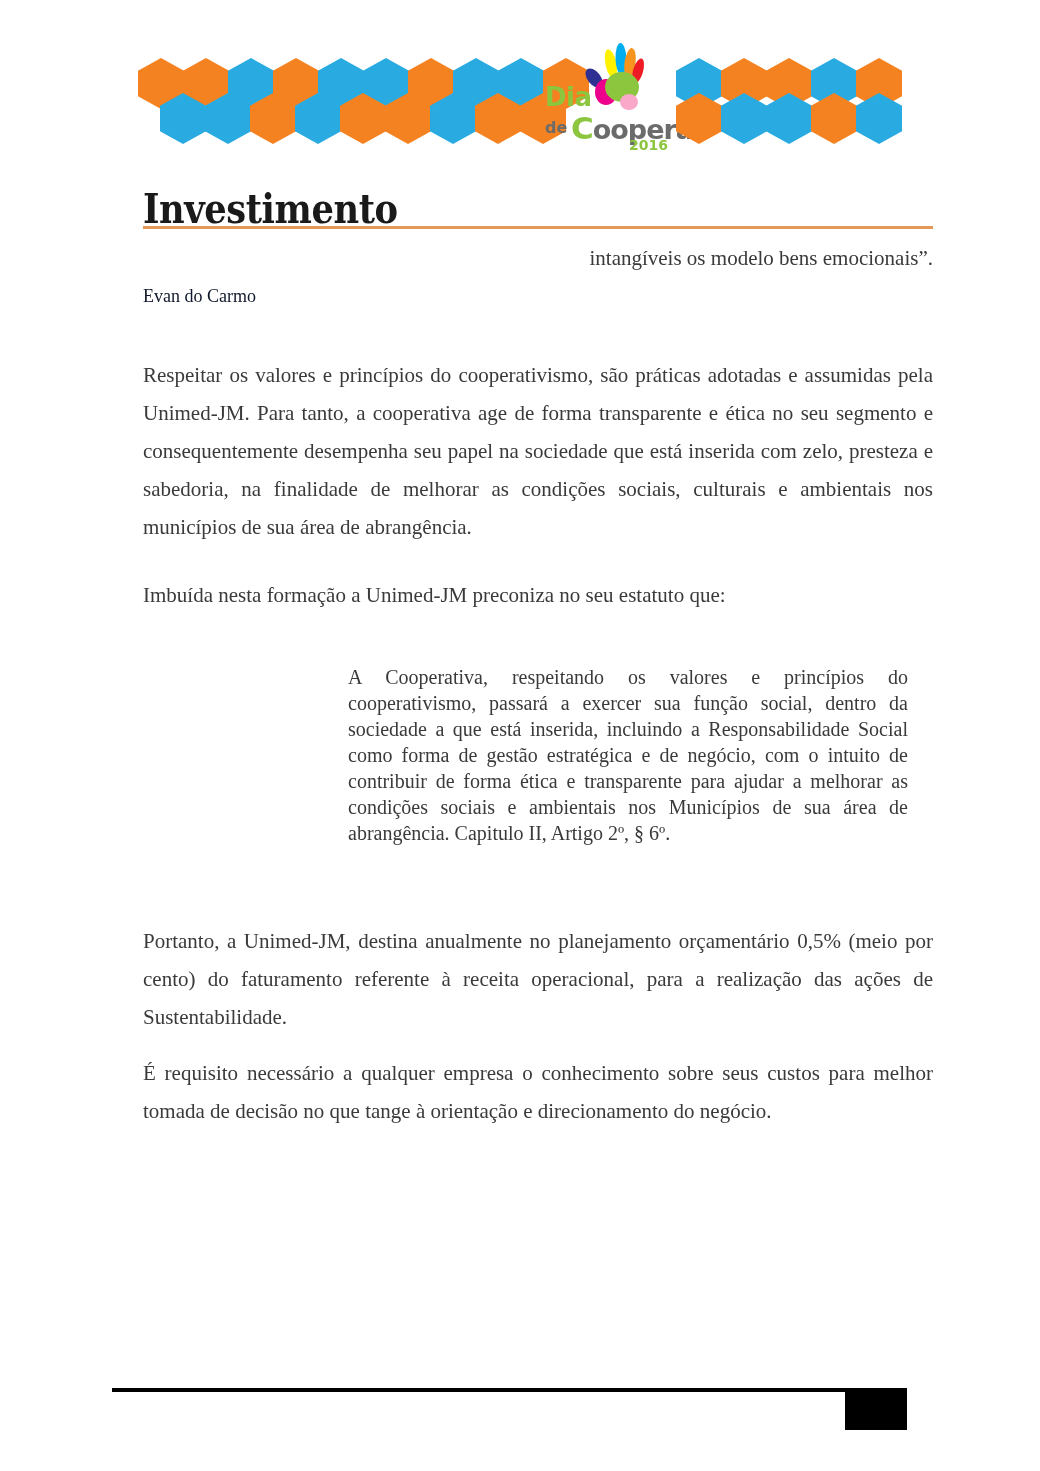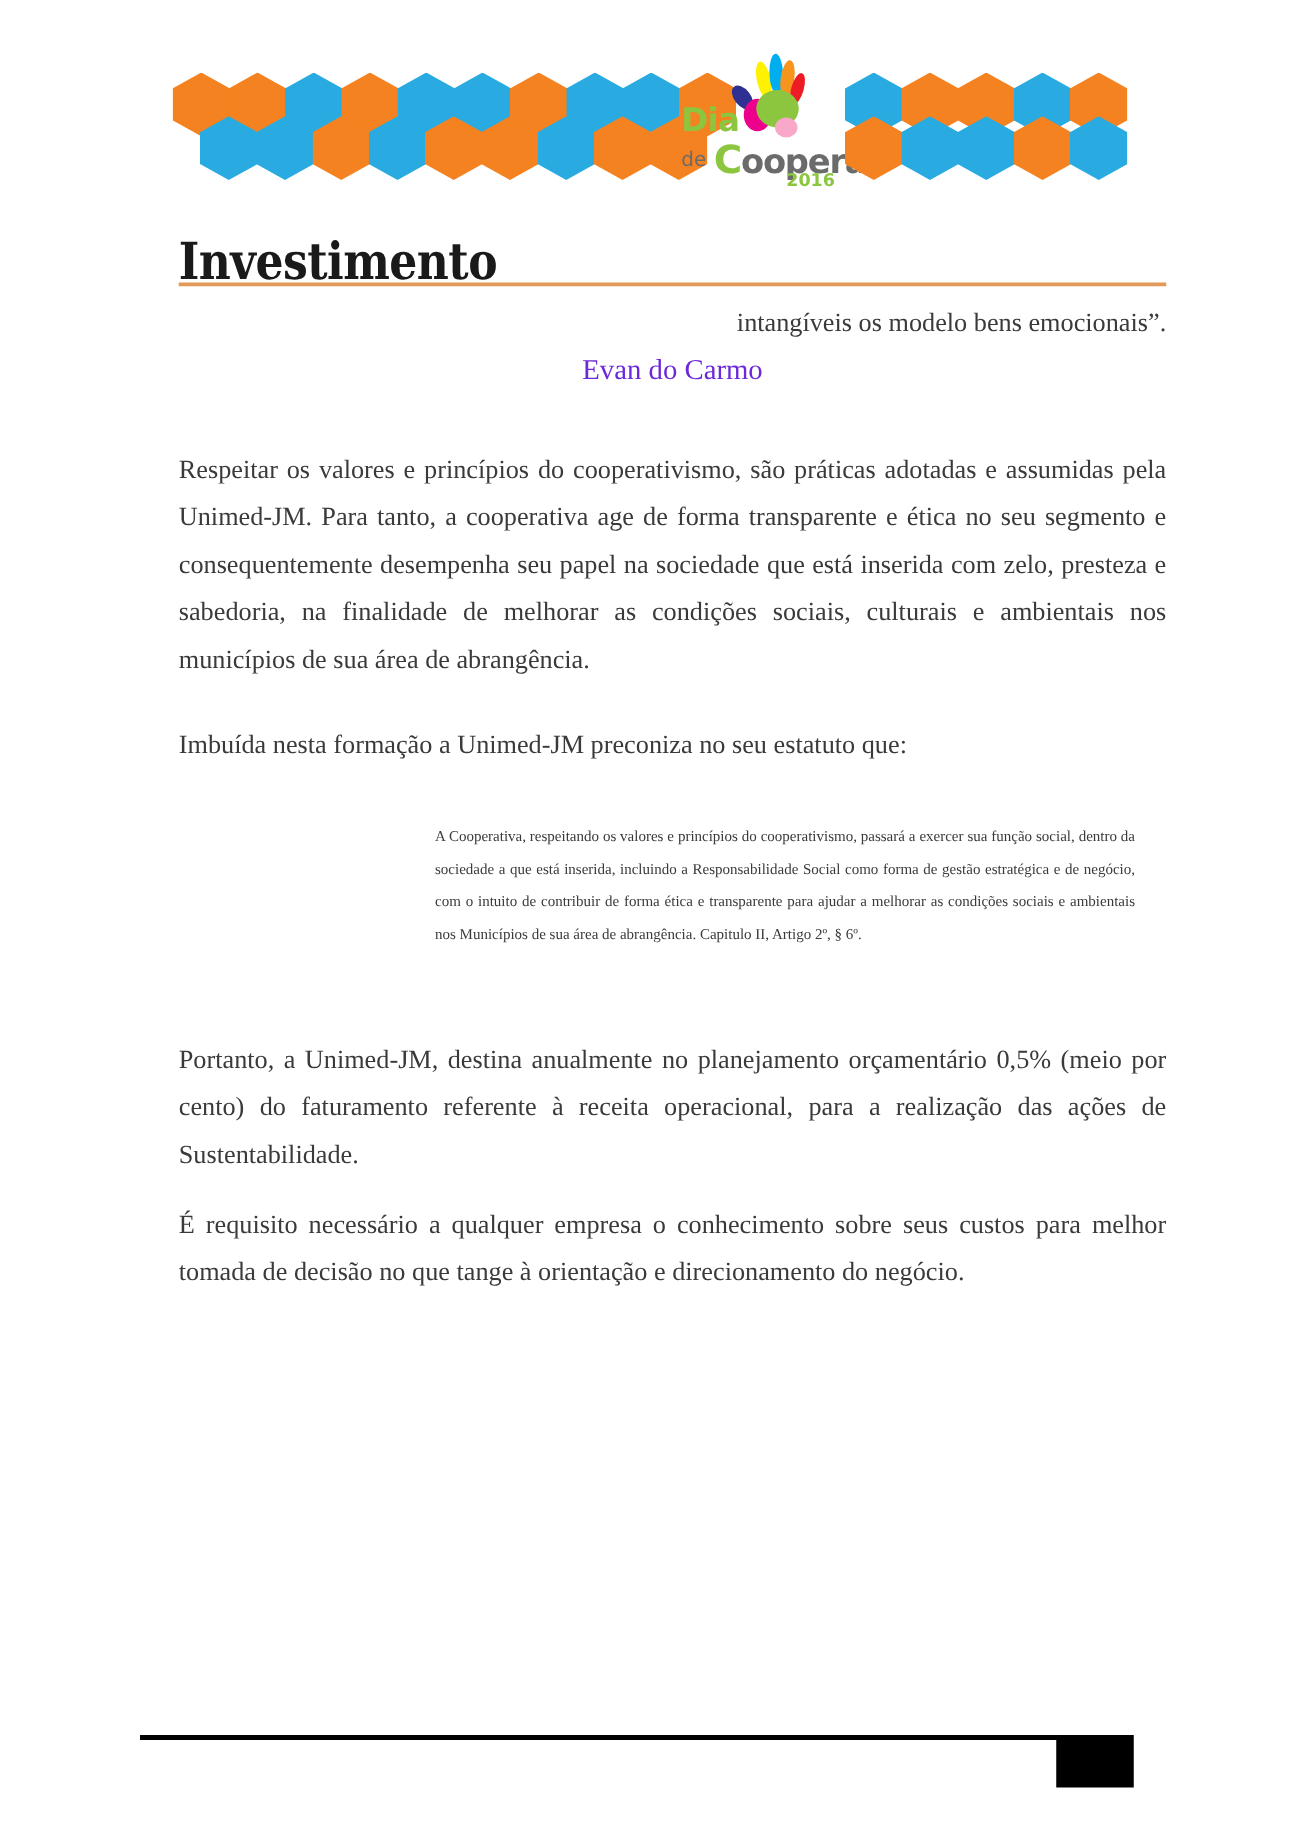--- a/index.html
+++ b/index.html
@@ -71,21 +71,21 @@
     font-weight: bold;
     font-size: 26px;
     letter-spacing: -0.5px;
     color: #8CC63F;
   }
   .dia-word-de {
     position: absolute;
     left: 2px;
     top: 76px;
     font-family: "DejaVu Sans", sans-serif;
-    font-weight: normal;
+    font-weight: bold;
     font-size: 16px;
     color: #6b6b6b;
   }
   .dia-word-cooperar {
     position: absolute;
     left: 28px;
     top: 68px;
     font-family: "DejaVu Sans", sans-serif;
     font-weight: bold;
     font-size: 27px;
@@ -138,45 +138,45 @@
   }
 
   .quote-block {
     text-align: right;
     font-size: 21px;
     line-height: 36px;
     color: #3a3a3a;
     margin: 0 0 2px 0;
   }
   .quote-author {
-    text-align: center;
-    font-size: 23px;
+    text-align: left;
+    font-size: 18px;
     line-height: 36px;
-    color: #6d28d9;
+    color: #0f172a;
     margin: 0;
   }
 
   p.body-para {
     text-align: justify;
     font-size: 21px;
     line-height: 38px;
     color: #3a3a3a;
     margin: 0;
   }
 
   .spacer-lg { height: 42px; }
   .spacer-md { height: 30px; }
   .spacer-sm { height: 18px; }
   .spacer-xl { height: 56px; }
 
   .statute-block {
     margin-left: 205px;
     width: 560px;
     text-align: justify;
-    font-size: 12px;
+    font-size: 20px;
     line-height: 26px;
     color: #3a3a3a;
   }
 
   
   .footer {
     position: absolute;
     left: 0;
     top: 1380px;
     width: 1040px;

